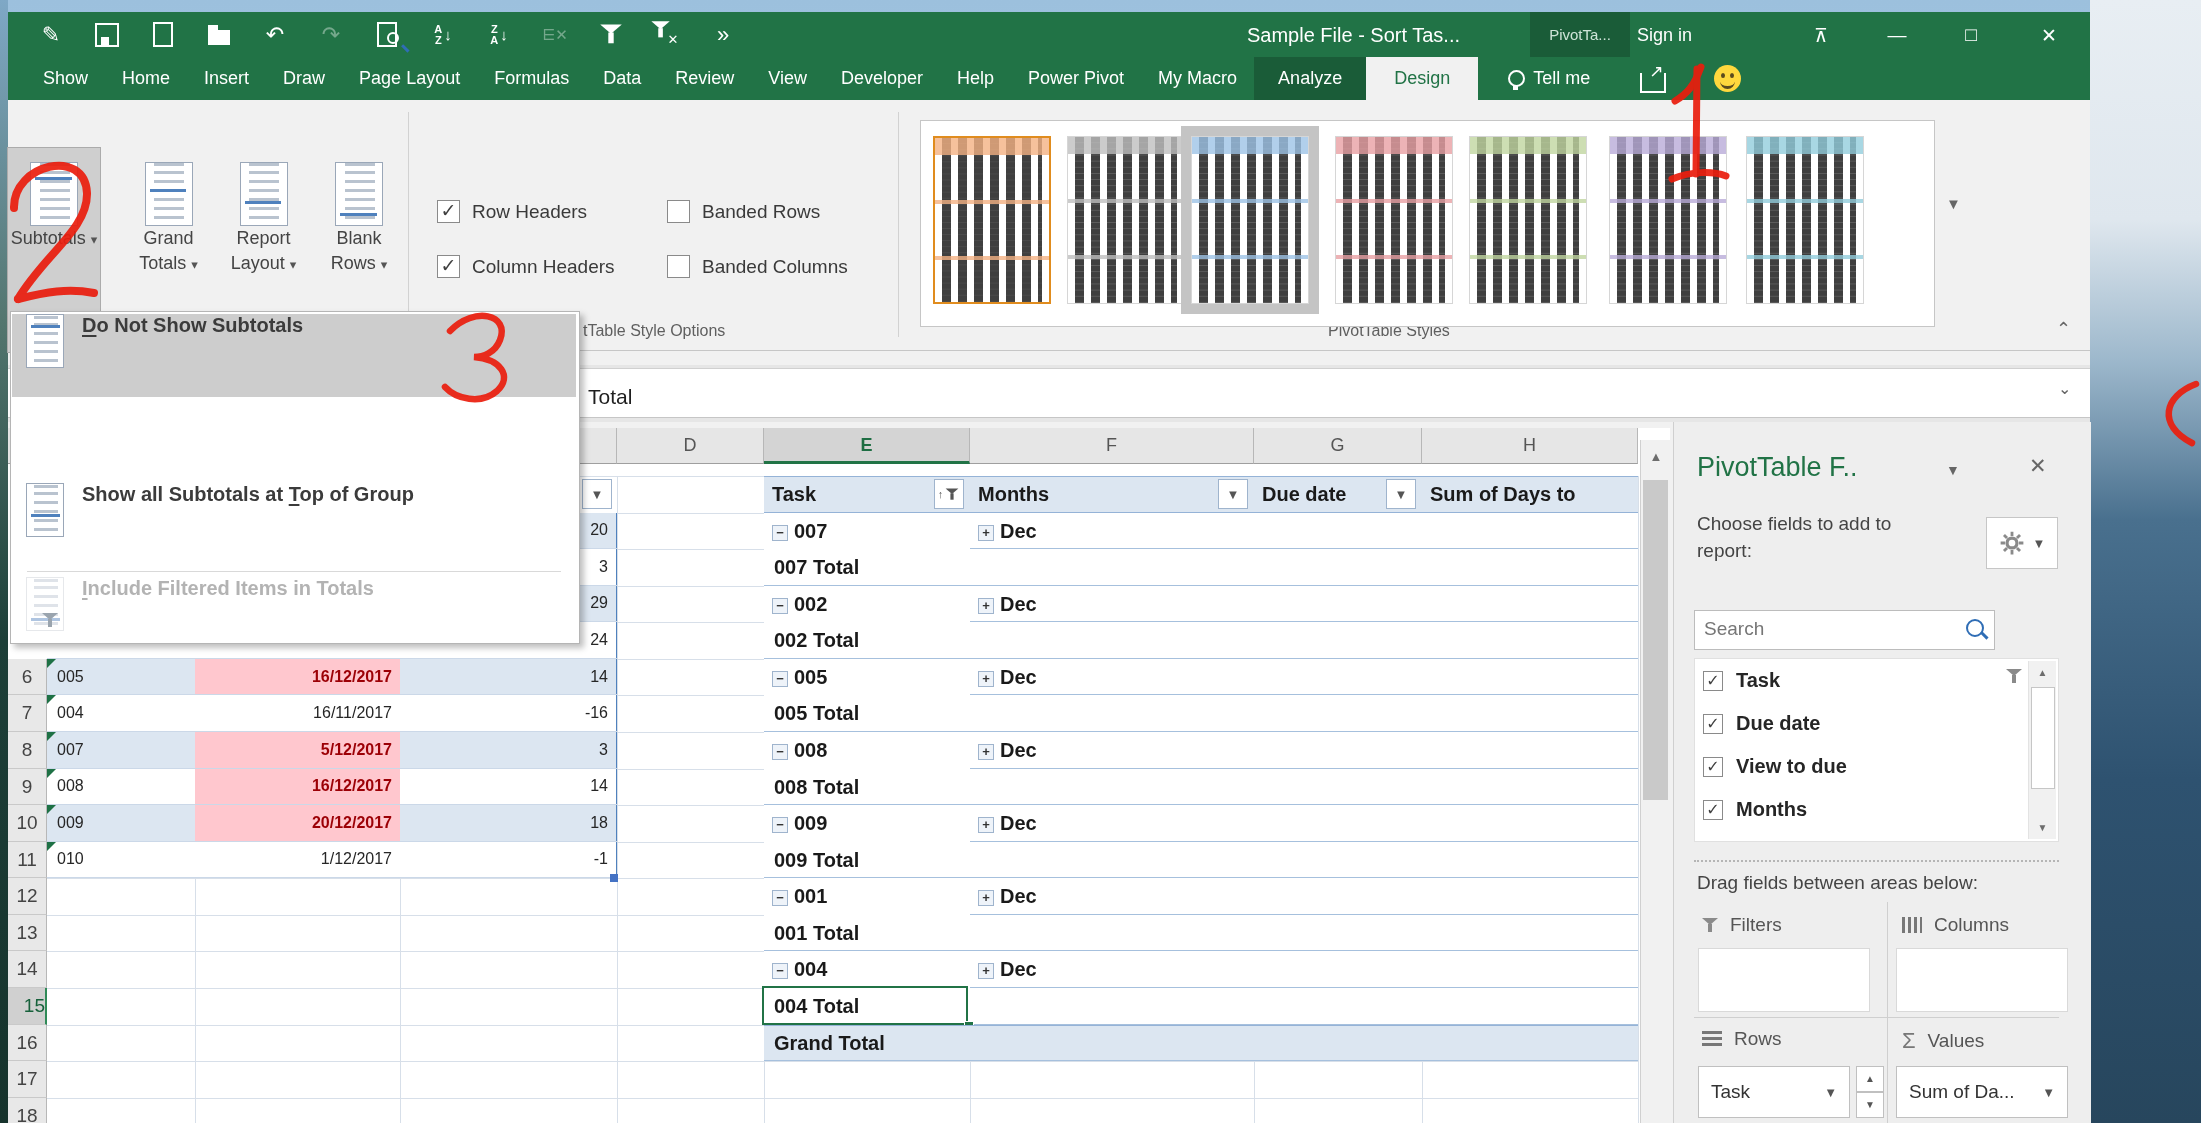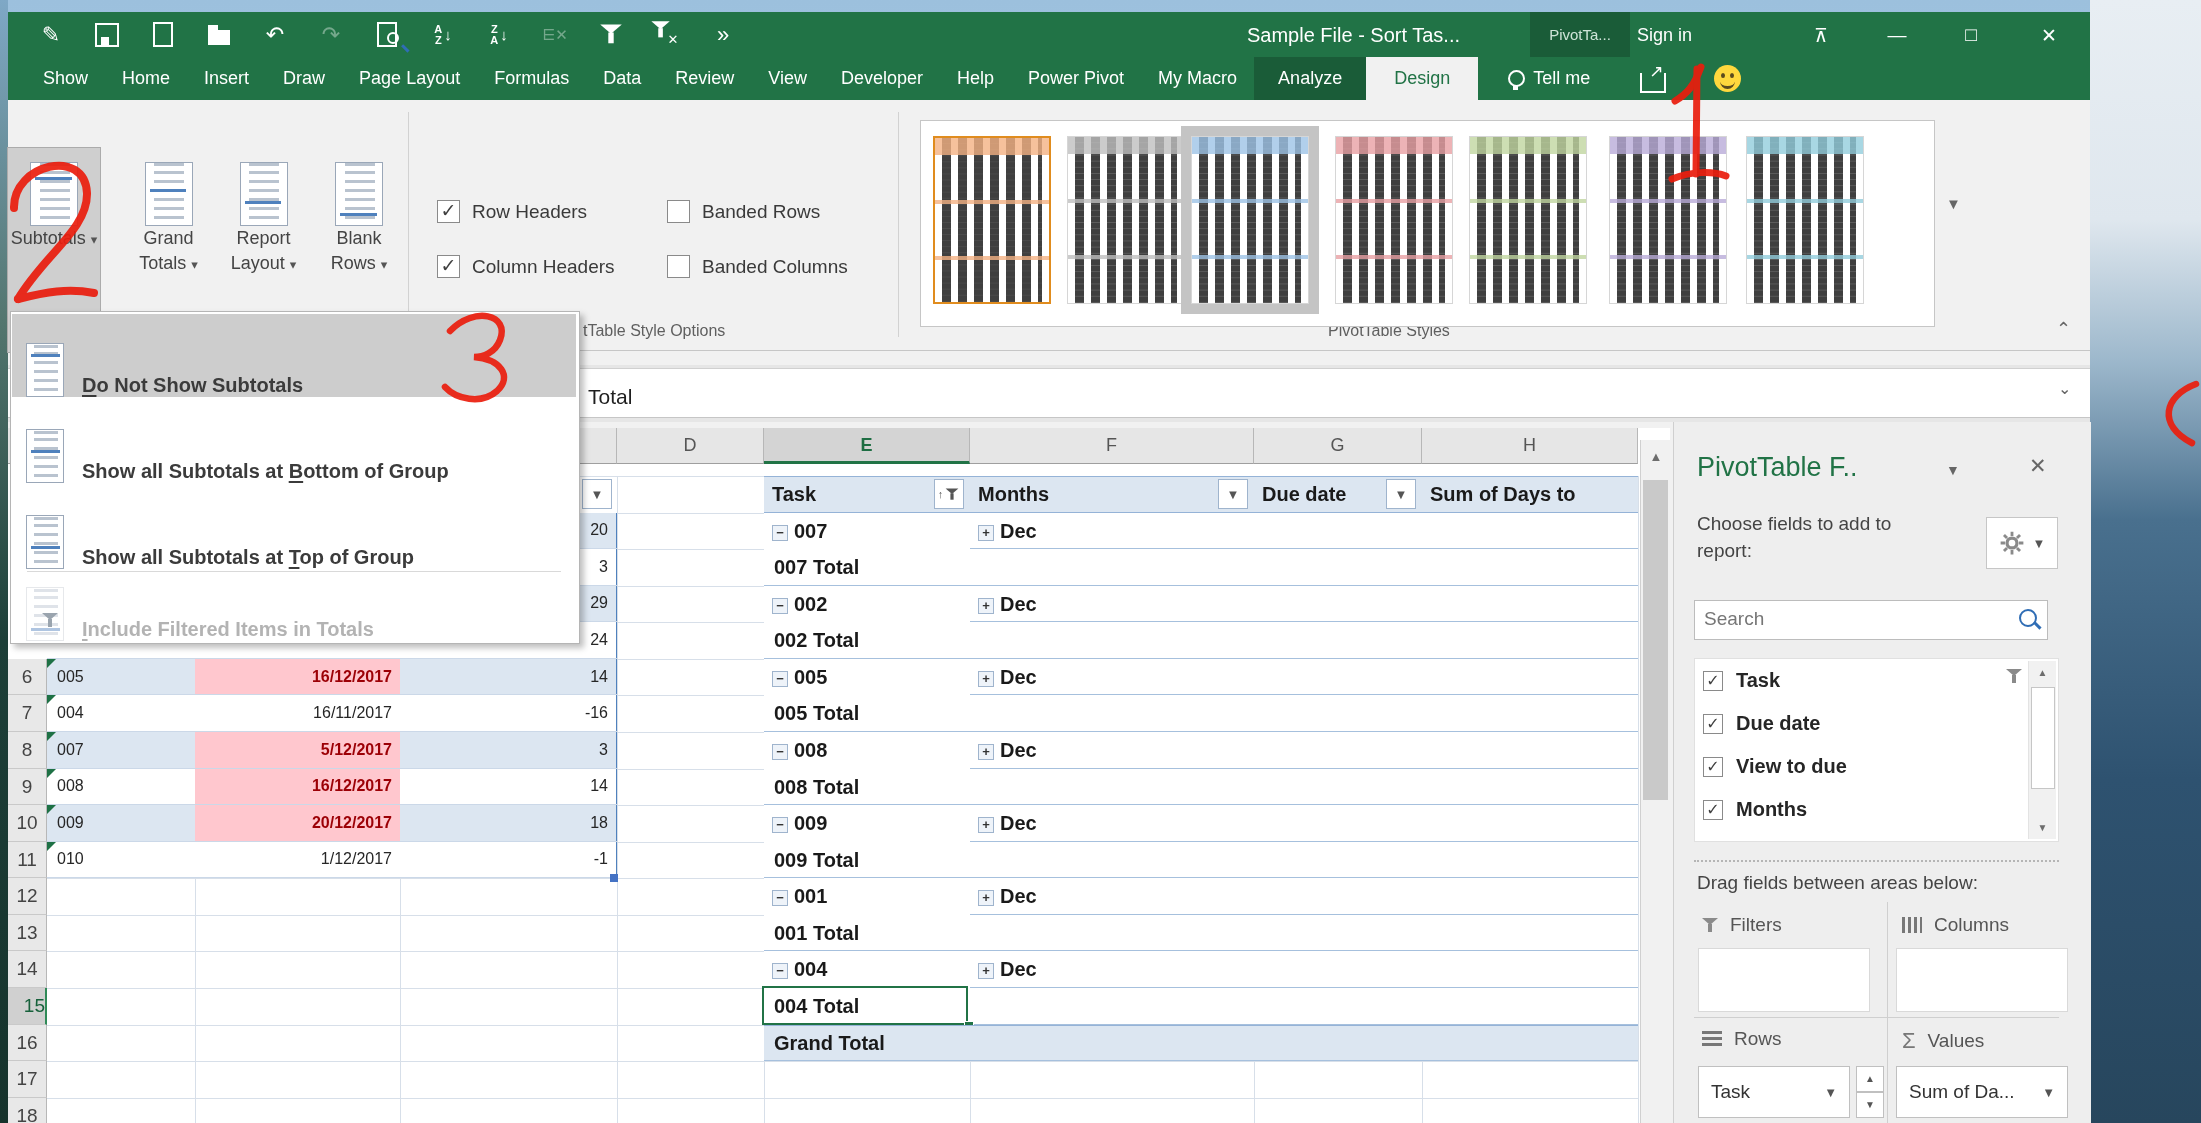--- a/index.html
+++ b/index.html
@@ -83,36 +83,36 @@
       font-size:13px;line-height:13px;text-align:center;color:#333;font-weight:bold;vertical-align:1px;margin-right:6px;}
   .hdrbtn{position:absolute;width:30px;height:30px;background:#fff;border:1px solid #9fb4cd;box-sizing:border-box;
       display:flex;align-items:center;justify-content:center;color:#555;font-size:13px;}
   .funnel{position:relative;width:16px;height:15px;display:inline-block;}
   .funnel:before{content:"";position:absolute;left:0;top:0;border-left:8px solid transparent;border-right:8px solid transparent;border-top:7px solid currentColor;}
   .funnel:after{content:"";position:absolute;left:6px;top:6px;width:4px;height:8px;background:currentColor;}
   #sheet-scroll{position:absolute;left:1632px;top:12px;width:30px;height:683px;background:#f1f1f1;border-left:1px solid #d0d0d0;}
   #sheet-scroll .thumb{position:absolute;left:2px;top:40px;width:25px;height:320px;background:#c9c9c9;}
   
   #menu{left:10px;top:311px;width:568px;height:331px;background:#fff;border:1px solid #b5b5b5;box-shadow:4px 4px 6px rgba(0,0,0,.25);z-index:50;}
-  .mitem{position:absolute;left:1px;width:564px;display:flex;align-items:flex-end;font-size:20px;font-weight:bold;color:#3b3b3b;}
+  .mitem{position:absolute;left:1px;width:564px;display:flex;align-items:flex-start;font-size:20px;font-weight:bold;color:#3b3b3b;}
   .mitem.hl{background:#cdcdcd;}
   .mitem.dis{color:#b3b3b3;}
   .mitem .doc-icon{margin:0 18px 0 14px;width:36px;height:52px;flex:none;}
   .mitem.dis .doc-icon{opacity:.45;border-color:#c8cdd4;}
   .mitem u{text-underline-offset:3px;}
   .msep{position:absolute;left:16px;width:534px;height:1px;background:#d9d9d9;}
   .mfunnel{position:absolute;left:30px;top:36px;color:#9aa4ae;}
   
   #pane{left:1665px;top:410px;width:417px;height:701px;background:#eeeeee;border-left:1px solid #cfcfcf;font-size:19px;color:#444;}
   #pane-title{left:23px;top:30px;font-size:27px;color:#217346;}
   #pane-title-caret{left:272px;top:40px;color:#666;font-size:14px;}
   #pane-close{left:355px;top:32px;color:#666;font-size:21px;}
   #pane-sub{left:23px;top:88px;width:230px;line-height:27px;}
   #gear-btn{left:312px;top:95px;width:72px;height:52px;background:#fff;border:1px solid #c6c6c6;display:flex;align-items:center;justify-content:center;gap:8px;box-sizing:border-box;}
-  #search-box{left:20px;top:178px;width:354px;height:40px;background:#fff;border:1px solid #bcbcbc;box-sizing:border-box;padding-left:40px;}
+  #search-box{left:20px;top:188px;width:301px;height:40px;background:#fff;border:1px solid #bcbcbc;box-sizing:border-box;padding-left:40px;}
   #search-box .ph{position:absolute;left:9px;top:7px;color:#767676;}
   .mag{position:absolute;right:10px;top:8px;width:14px;height:14px;border:2.5px solid #2f6db5;border-radius:50%;}
   .mag:after{content:"";position:absolute;left:12px;top:13px;width:9px;height:2.5px;background:#2f6db5;transform:rotate(45deg);}
   #fields-list{left:20px;top:236px;width:365px;height:184px;background:#fff;border:1px solid #e0e0e0;box-sizing:border-box;}
   .field-row{position:absolute;left:8px;display:flex;align-items:center;gap:13px;font-weight:bold;color:#262626;font-size:20px;}
   .field-row .cb{width:20px;height:20px;font-size:16px;line-height:17px;}
   #fl-scroll{position:absolute;right:2px;top:2px;width:27px;height:178px;background:#f1f1f1;border-left:1px solid #e3e3e3;}
   #fl-scroll .thumb{position:absolute;left:2px;top:26px;width:22px;height:100px;background:#fff;border:1px solid #c6c6c6;}
   #fl-funnel{position:absolute;right:36px;top:8px;color:#8a8a8a;}
   #dots{left:20px;top:438px;width:365px;height:0;border-top:2px dotted #b5b5b5;}
@@ -573,26 +573,20 @@
     </div>
   </div>
 
   <div class="abs" id="menu">
       <div class="mitem hl" style="top: 2px; height: 83px;">
         <div class="doc-icon">
           <div class="bl" style="top: 10px;"></div>
         </div>
         <span><u>D</u>o Not Show Subtotals</span>
       </div>
-      <div class="mitem" style="top: 85px; height: 86px;">
-        <div class="doc-icon">
-          <div class="bl" style="top: 20px;"></div>
-        </div>
-        <span>Show all Subtotals at <u>B</u>ottom of Group</span>
-      </div>
       <div class="mitem" style="top: 171px; height: 86px;">
         <div class="doc-icon">
           <div class="bl" style="top: 30px;"></div>
         </div>
         <span>Show all Subtotals at <u>T</u>op of Group</span>
       </div>
       <div class="mitem dis" style="top: 265px; height: 64px;">
         <div class="doc-icon">
           <div class="bl" style="top: 40px;"></div>
         </div>

